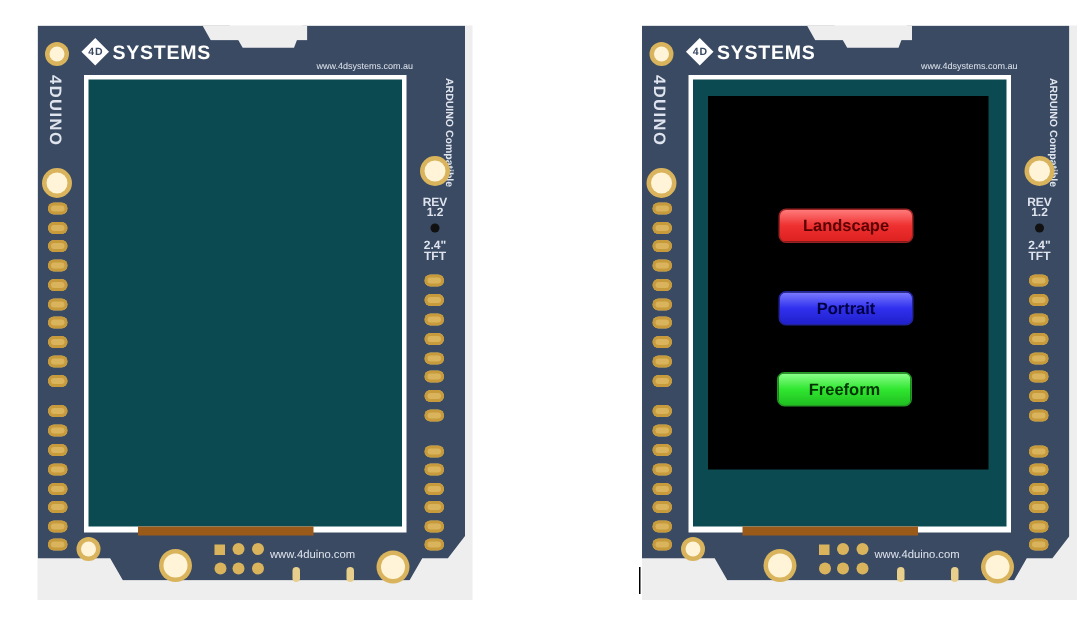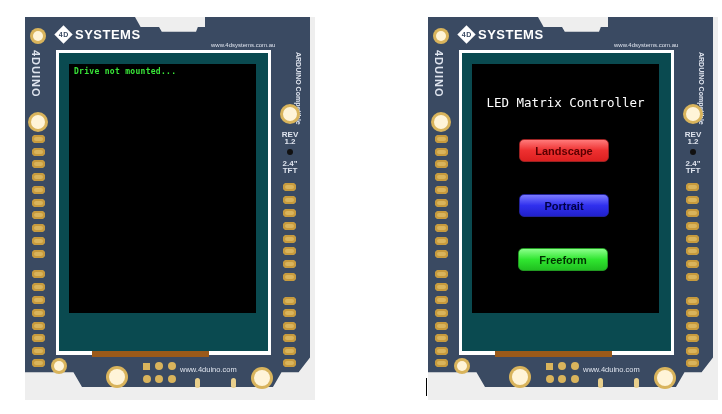--- a/index.html
+++ b/index.html
@@ -96,23 +96,20 @@
     <div class="pin" style="left:258px; top:287px;"></div>
       <div class="pin" style="left:258px; top:299px;"></div>
     <div class="pin" style="left:258px; top:312px;"></div>
       <div class="pin" style="left:258px; top:324px;"></div>
     <div class="pin" style="left:258px; top:337px;"></div>
       <div class="pin" style="left:258px; top:349px;"></div>
   </div>
 
   <div class="frame" style="left:31px; top:40px; width:215px; height:305px;"></div>
   <div class="teal" style="left:34px; top:43px; width:209px; height:298px;"></div>
-  <div class="screen" style="left:44px; top:54px; width:187px; height:249px;">
-    <div class="term-text">Drive not mounted...</div>
-  </div>
   <div class="flex" style="left:67px; top:341px; width:117px; height:6px;"></div>
 
   <div class="hole" style="left:29px; top:351px; width:10px; height:10px;"></div>
   <div class="hole" style="left:84px; top:359px; width:16px; height:16px;"></div>
   <div>
     <div class="sq" style="left:118px; top:353px;"></div>
     <div class="rnd" style="left:130px; top:352px;"></div>
     <div class="rnd" style="left:143px; top:352px;"></div>
     <div class="rnd" style="left:118px; top:365px;"></div>
     <div class="rnd" style="left:130px; top:365px;"></div>
@@ -179,21 +176,20 @@
       <div class="pin" style="left:258px; top:299px;"></div>
     <div class="pin" style="left:258px; top:312px;"></div>
       <div class="pin" style="left:258px; top:324px;"></div>
     <div class="pin" style="left:258px; top:337px;"></div>
       <div class="pin" style="left:258px; top:349px;"></div>
   </div>
 
   <div class="frame" style="left:31px; top:40px; width:215px; height:305px;"></div>
   <div class="teal" style="left:34px; top:43px; width:209px; height:298px;"></div>
   <div class="screen" style="left:44px; top:54px; width:187px; height:249px;">
-    <div class="title-text">LED Matrix Controller</div>
     <div class="btn btn-red" style="left:47px; top:75px;">Landscape</div>
     <div class="btn btn-blue" style="left:47px; top:130px;">Portrait</div>
     <div class="btn btn-green" style="left:46px; top:184px;">Freeform</div>
   </div>
   <div class="flex" style="left:67px; top:341px; width:117px; height:6px;"></div>
 
   <div class="hole" style="left:29px; top:351px; width:10px; height:10px;"></div>
   <div class="hole" style="left:84px; top:359px; width:16px; height:16px;"></div>
   <div>
     <div class="sq" style="left:118px; top:353px;"></div>

